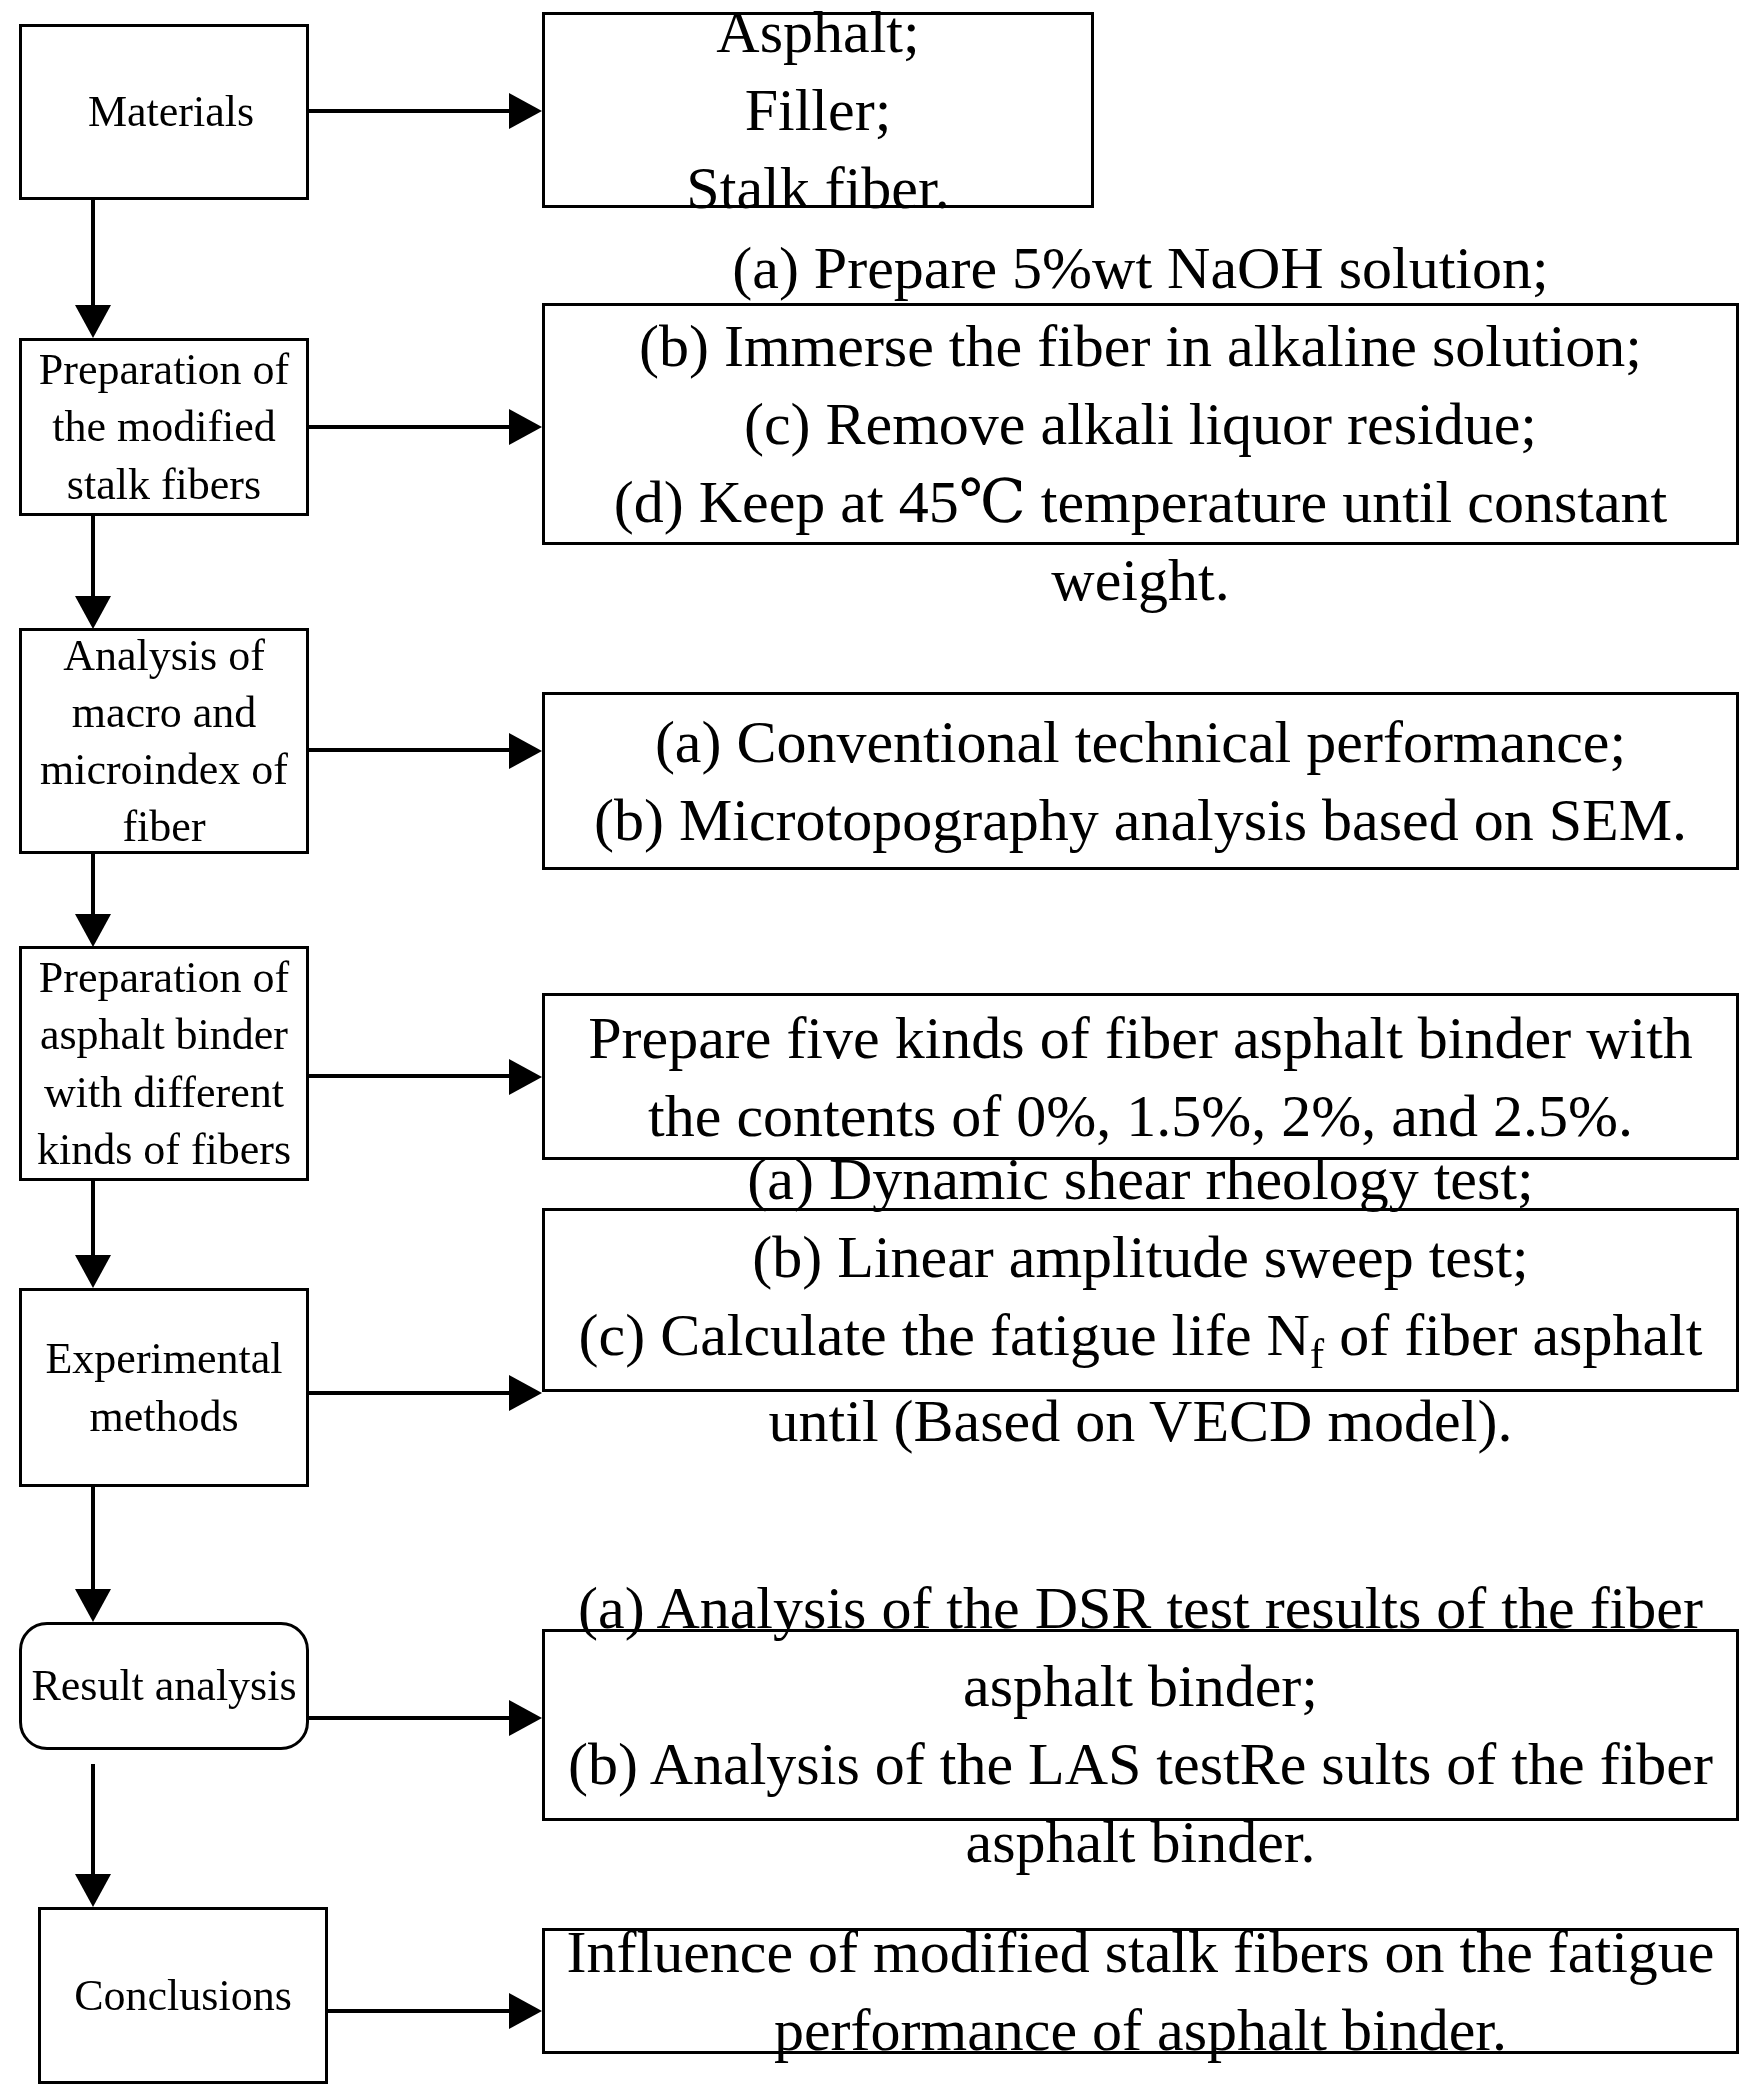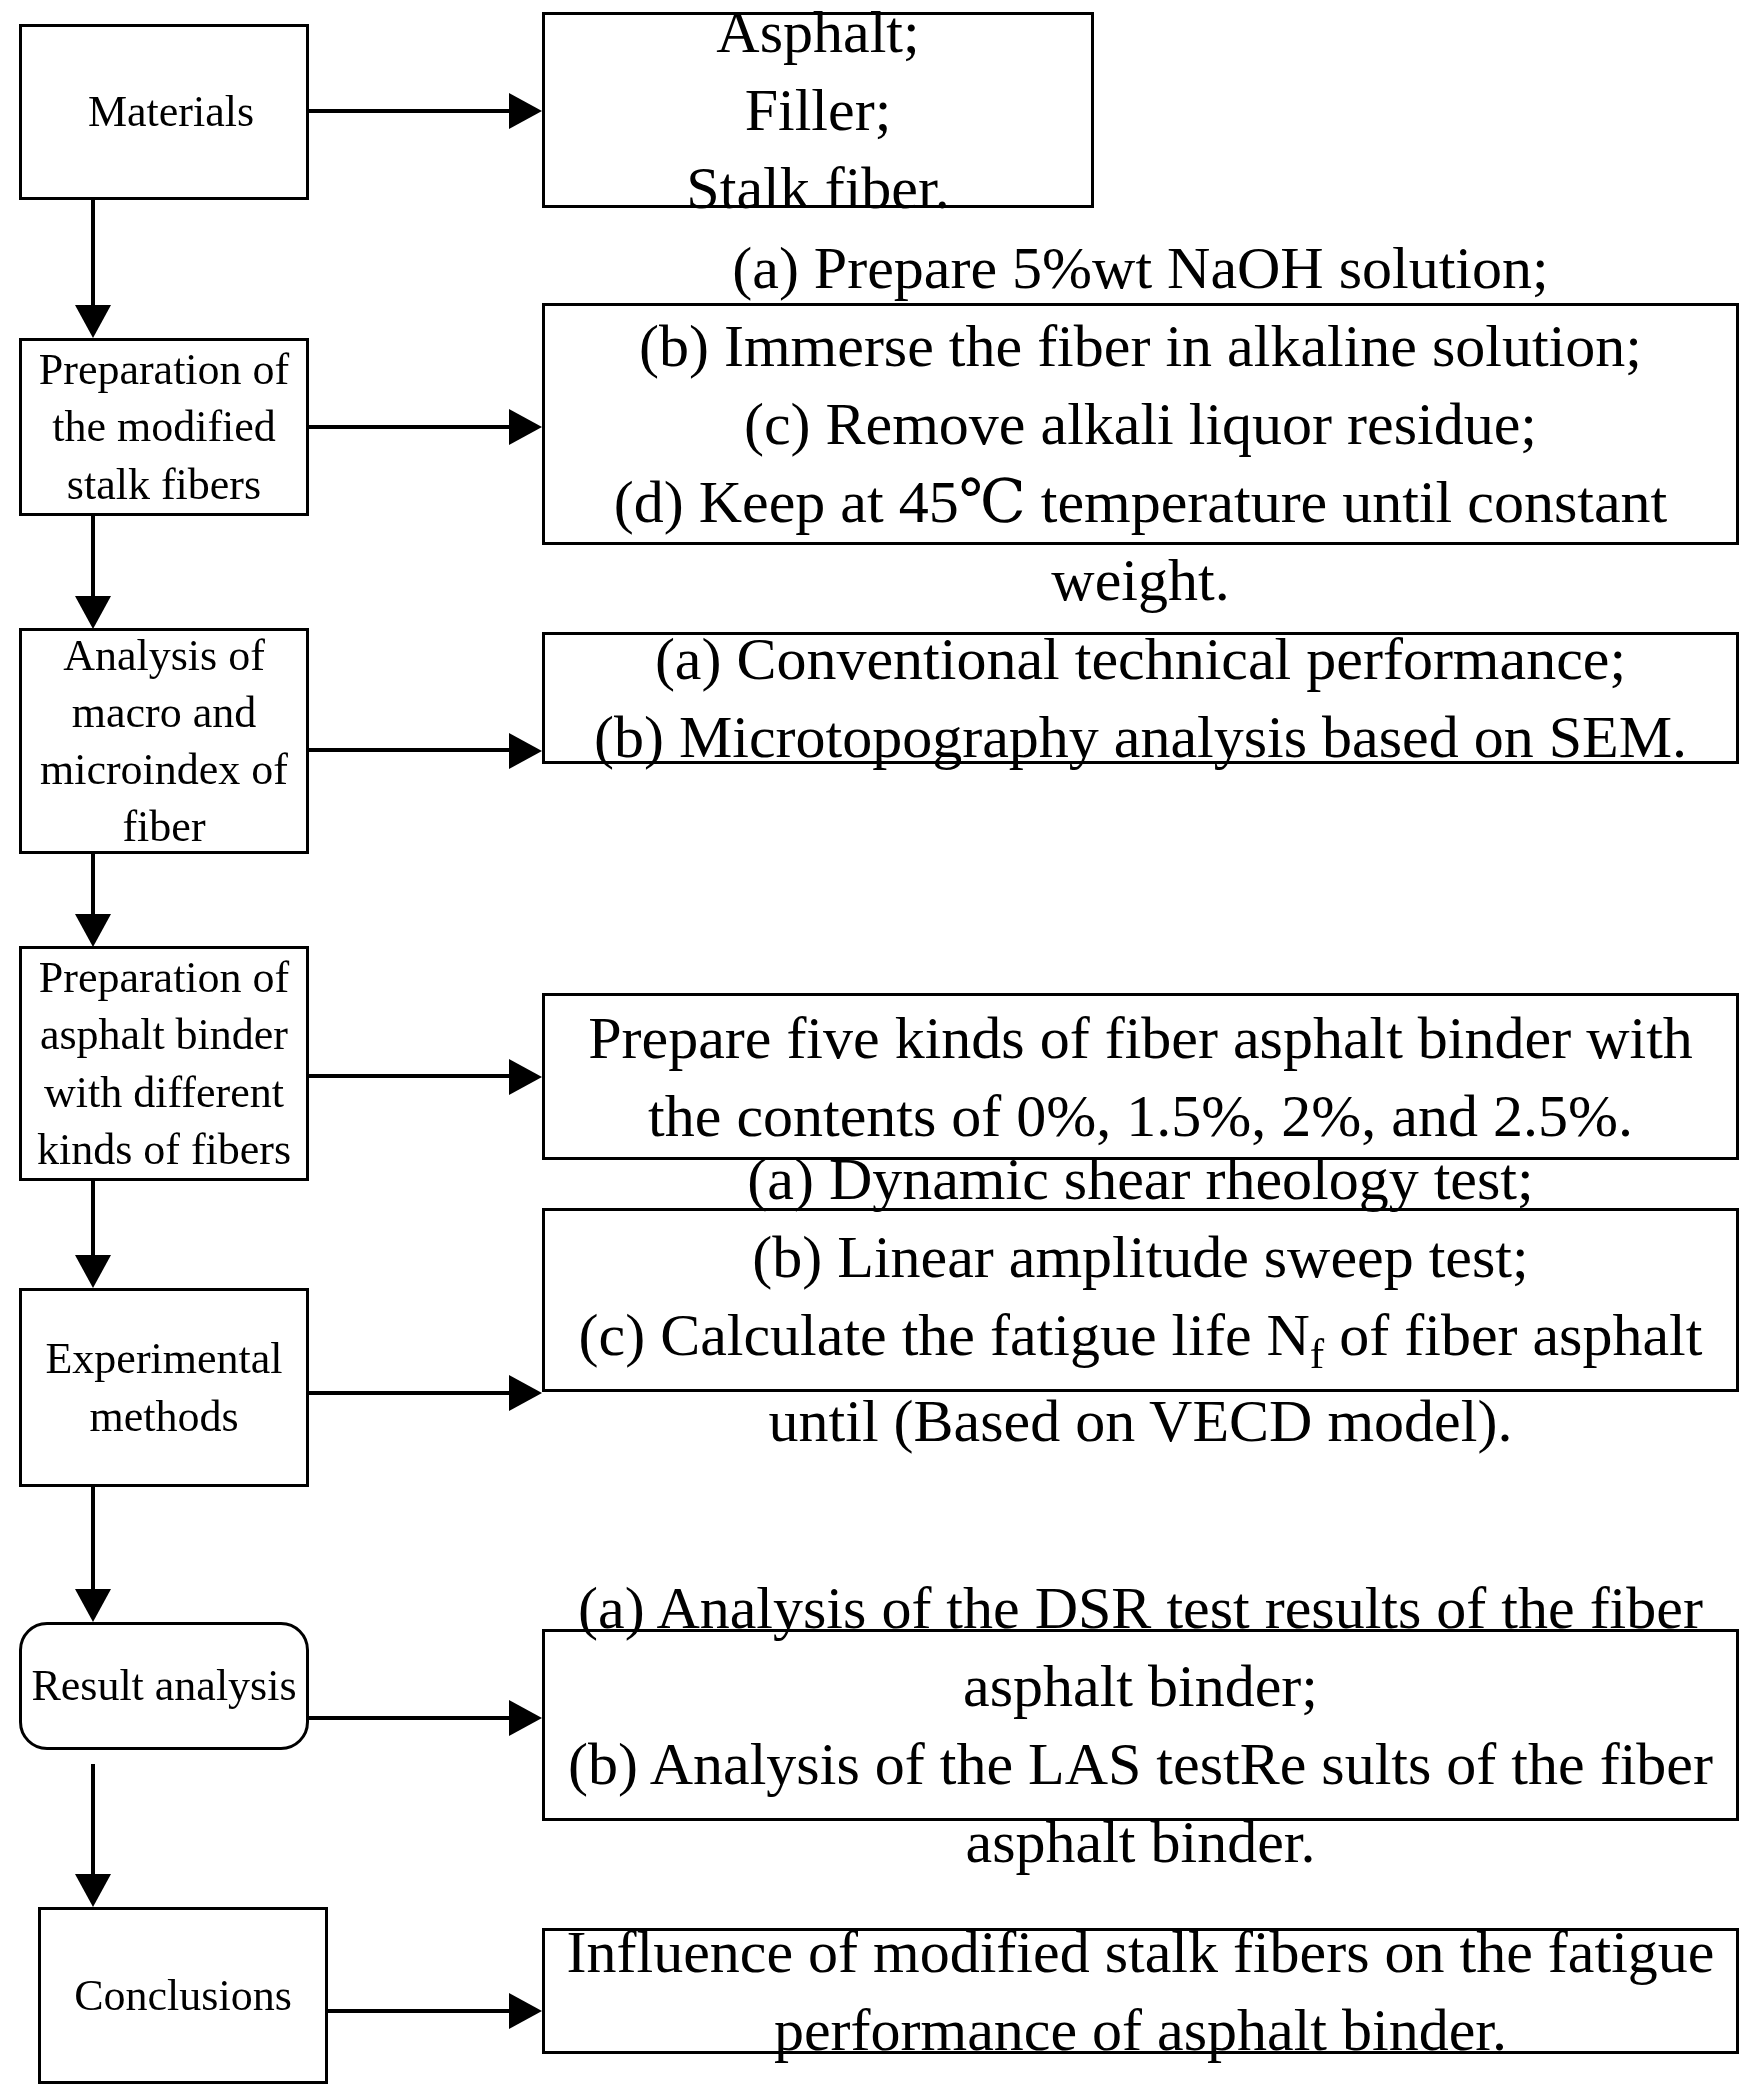--- a/index.html
+++ b/index.html
@@ -60,21 +60,21 @@
   #stage-1 { top: 23.5px;   height: 176px; padding-left: 14px; }
   #stage-2 { top: 338px;  height: 178px; }
   #stage-3 { top: 628px;  height: 226px; }
   #stage-4 { top: 946px; height: 235px; }
   #stage-5 { top: 1288px; height: 199px; }
   #stage-6 { top: 1622px; height: 128px; border-radius: 28px; }
   #stage-7 { top: 1907px; height: 177px; margin-left: 19px; }
 
   #detail-1 { top: 12px;   height: 196px; }
   #detail-2 { top: 303px;  height: 242px; }
-  #detail-3 { top: 632px;  height: 132px; }
+  #detail-3 { top: 692px;  height: 178px; }
   #detail-4 { top: 993px; height: 167px; }
   #detail-5 { top: 1208px; height: 184px; }
   #detail-6 { top: 1629px; height: 192px; }
   #detail-7 { top: 1928px; height: 126px; }
 
   
   .conn { position: absolute; background: #000000; }
   .v-line { width: 4.3px; }
   .h-line { height: 4.3px; }
 

